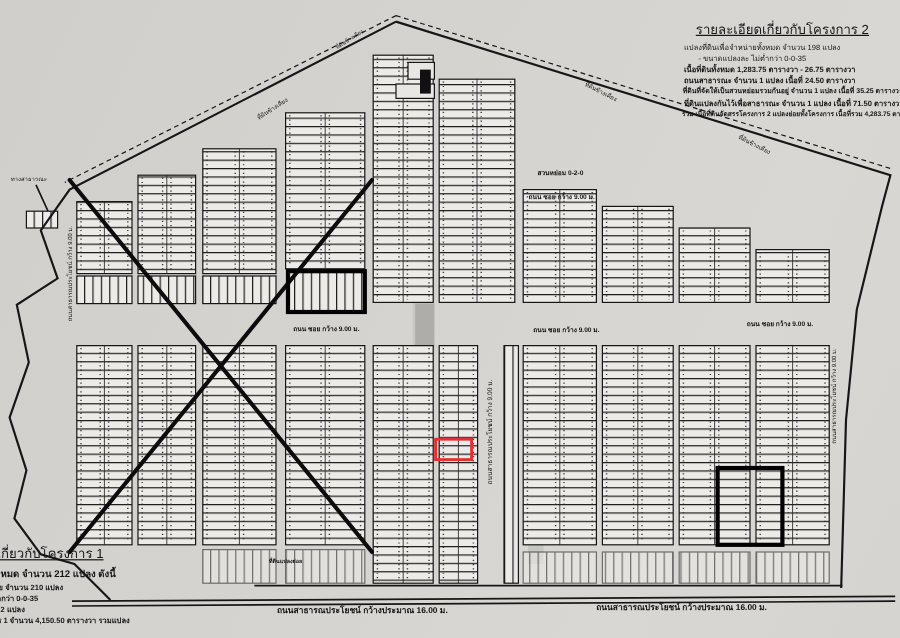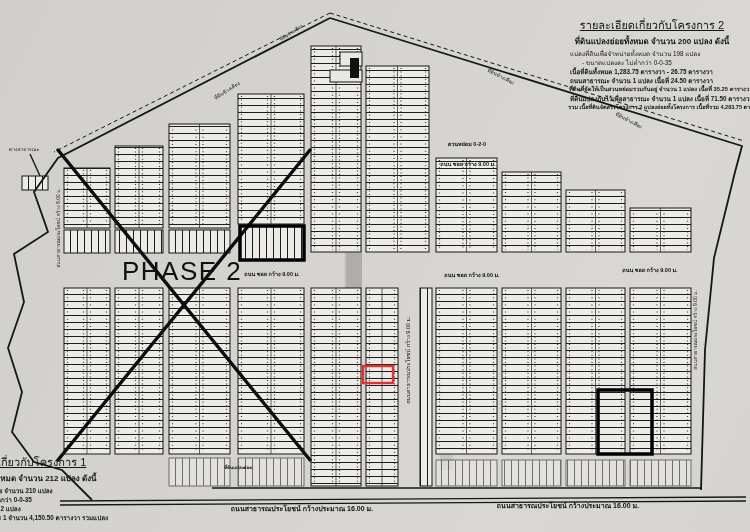--- a/index.html
+++ b/index.html
@@ -206,25 +206,23 @@
         <text x="697" y="330" font-size="5" fill="#111" text-anchor="middle" font-family="&quot;Liberation Sans&quot;,sans-serif" transform="rotate(-90 697 330)">ถนนสาธารณประโยชน์ กว้าง 9.00 ม.</text>
         <text x="228" y="92" font-size="5" fill="#111" text-anchor="middle" font-family="&quot;Liberation Sans&quot;,sans-serif" transform="rotate(-33 228 92)">ที่ดินข้างเคียง</text>
         <text x="500" y="78" font-size="5" fill="#111" text-anchor="middle" font-family="&quot;Liberation Sans&quot;,sans-serif" transform="rotate(27 500 78)">ที่ดินข้างเคียง</text>
         <text x="628" y="122" font-size="5" fill="#111" text-anchor="middle" font-family="&quot;Liberation Sans&quot;,sans-serif" transform="rotate(27 628 122)">ที่ดินข้างเคียง</text>
         <text x="292" y="34" font-size="4.5" fill="#111" text-anchor="middle" font-family="&quot;Liberation Sans&quot;,sans-serif" transform="rotate(-33 292 34)">ที่ดินข้างเคียง</text>
         <text x="24" y="151" font-size="5" fill="#111" text-anchor="middle" font-family="&quot;Liberation Sans&quot;,sans-serif">ทางสาธารณะ</text>
         <text x="238" y="469" font-size="4.5" fill="#111" text-anchor="middle" font-family="&quot;Liberation Sans&quot;,sans-serif" font-weight="700">ที่ดินแปลงย่อย</text>
       </g>
   </svg>
 
-  <div id="phase-label">PHASE 2</div>
 
   <div class="txtblock" style="left:556px;top:18px;width:192px;">
     <div class="ttl">รายละเอียดเกี่ยวกับโครงการ 2</div>
-    <div class="sub">ที่ดินแปลงย่อยทั้งหมด จำนวน 200 แปลง ดังนี้</div>
     <div class="ln ind">แปลงที่ดินเพื่อจำหน่ายทั้งหมด จำนวน 198 แปลง</div>
     <div class="ln ind" style="padding-left:26px;">- ขนาดแปลงละ ไม่ต่ำกว่า 0-0-35</div>
     <div class="ln ind b">เนื้อที่ดินทั้งหมด 1,283.75 ตารางวา - 26.75 ตารางวา</div>
     <div class="ln ind b">ถนนสาธารณะ จำนวน 1 แปลง เนื้อที่ 24.50 ตารางวา</div>
     <div class="ln ind b" style="transform:scale(.92);">ที่ดินที่จัดให้เป็นสวนหย่อมรวมกันอยู่ จำนวน 1 แปลง เนื้อที่ 35.25 ตารางวา</div>
     <div class="ln ind b">ที่ดินแปลงกันไว้เพื่อสาธารณะ จำนวน 1 แปลง เนื้อที่ 71.50 ตารางวา</div>
     <div class="ln ind b" style="transform:scale(.88);">รวม เนื้อที่ดินจัดสรรโครงการ 2 แปลงย่อยทั้งโครงการ เนื้อที่รวม 4,283.75 ตารางวา</div>
   </div>
 
   <div class="txtblock" style="left:-58px;top:455px;width:220px;">

